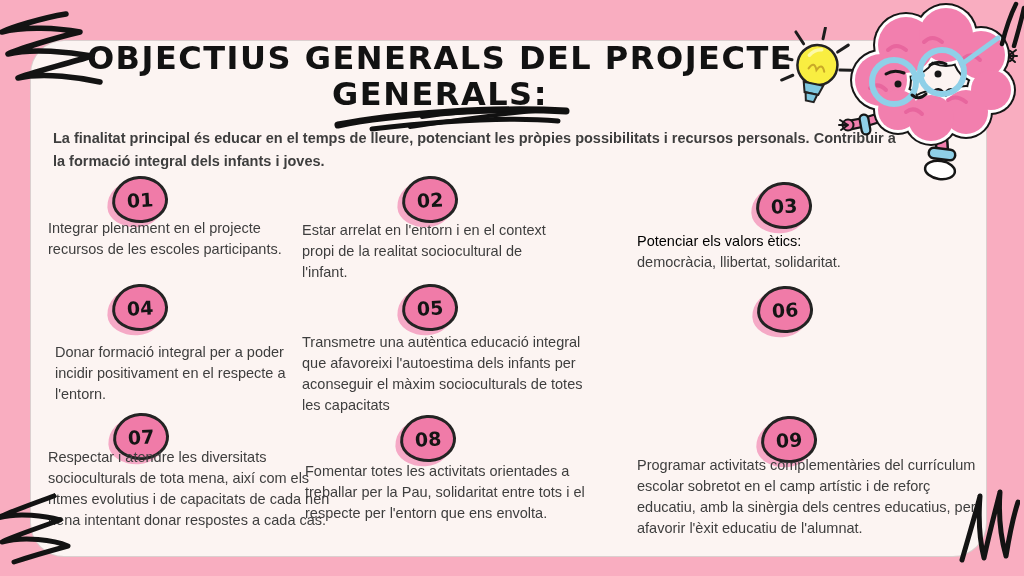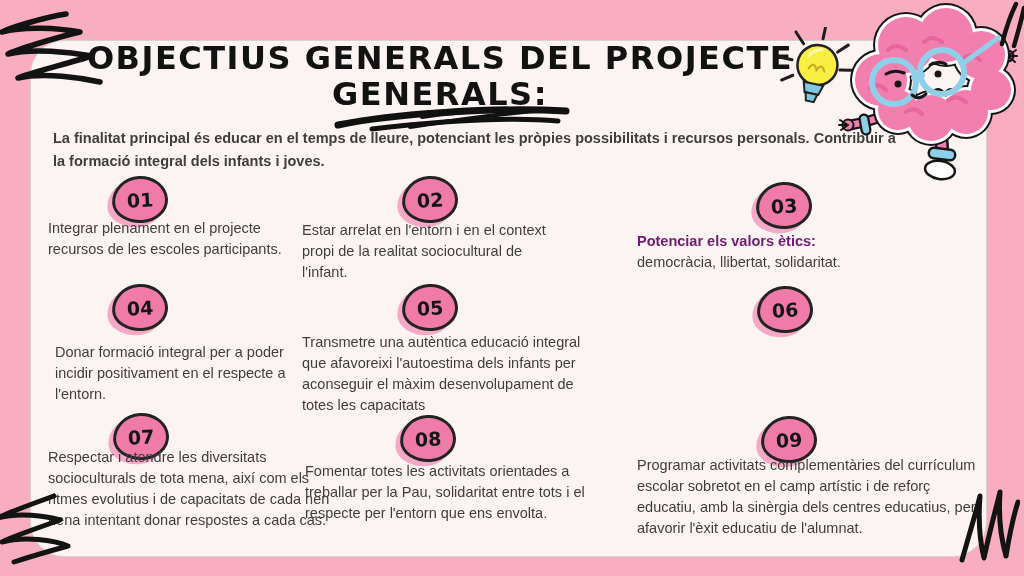--- a/index.html
+++ b/index.html
@@ -31,21 +31,21 @@
     border-radius:50% 50% 48% 52% / 55% 52% 48% 45%;
     box-shadow:-5px 4px 0 0 #f5a9c6;
     display:flex;align-items:center;justify-content:center;
     font-family:"DejaVu Sans", sans-serif;font-weight:bold;
     font-size:19px;color:#151515;transform:rotate(-3deg);
   }
   .obj{
     position:absolute;z-index:2;
     font-size:14.5px;line-height:21px;color:#3e3e3e;
   }
-  .obj b{display:block;font-weight:bold;color:#701a75;}
+  .obj b{display:block;font-weight:normal;color:#000000;}
   .doodle{position:absolute;z-index:3;}
   .under{position:absolute;left:332px;top:102px;z-index:2;}
   svg{display:block;}
 </style>
 </head>
 <body>
 
 <div class="stage">
 
   <div class="card"></div>
@@ -74,21 +74,21 @@
   <div class="badge" style="left:113px;top:413px">07</div>
   <div class="badge" style="left:400px;top:415px">08</div>
   <div class="badge" style="left:761px;top:416px">09</div>
 
   <div class="obj" style="left:48px;top:218px;width:262px">Integrar plenament en el projecte recursos de les escoles participants.</div>
   <div class="obj" style="left:302px;top:220px;width:245px">Estar arrelat en l'entorn i en el context propi de la realitat sociocultural de l'infant.</div>
   <div class="obj" style="left:637px;top:231px;width:330px">
     <b>Potenciar els valors ètics:</b><span>democràcia, llibertat, solidaritat.</span>
   </div>
   <div class="obj" style="left:55px;top:342px;width:240px">Donar formació integral per a poder incidir positivament en el respecte a l'entorn.</div>
-  <div class="obj" style="left:302px;top:332px;width:300px">Transmetre una autèntica educació integral que afavoreixi l'autoestima dels infants per aconseguir el màxim desenvolupament de totes les capacitats</div>
+  <div class="obj" style="left:302px;top:332px;width:300px">Transmetre una autèntica educació integral que afavoreixi l'autoestima dels infants per aconseguir el màxim socioculturals de totes les capacitats</div>
   <div class="obj" style="left:48px;top:447px;width:285px">Respectar i atendre les diversitats socioculturals de tota mena, així com els ritmes evolutius i de capacitats de cada nen nena intentant donar respostes a cada cas.</div>
   <div class="obj" style="left:305px;top:461px;width:295px">Fomentar totes les activitats orientades a treballar per la Pau, solidaritat entre tots i el respecte per l'entorn que ens envolta.</div>
   <div class="obj" style="left:637px;top:455px;width:352px">Programar activitats complementàries del currículum escolar sobretot en el camp artístic i de reforç educatiu, amb la sinèrgia dels centres educatius, per afavorir l'èxit educatiu de l'alumnat.</div>
 
   <div class="doodle" style="left:776px;top:27px">
     <svg width="80" height="95" viewBox="0 0 80 95">
       <g transform="rotate(12 40 45)">
         <path d="M12,10 L22,20" stroke="#1d1d1d" stroke-width="3" stroke-linecap="round"></path>
         <path d="M40,0 L40,11" stroke="#1d1d1d" stroke-width="3" stroke-linecap="round"></path>
         <path d="M66,12 L57,21" stroke="#1d1d1d" stroke-width="3" stroke-linecap="round"></path>

